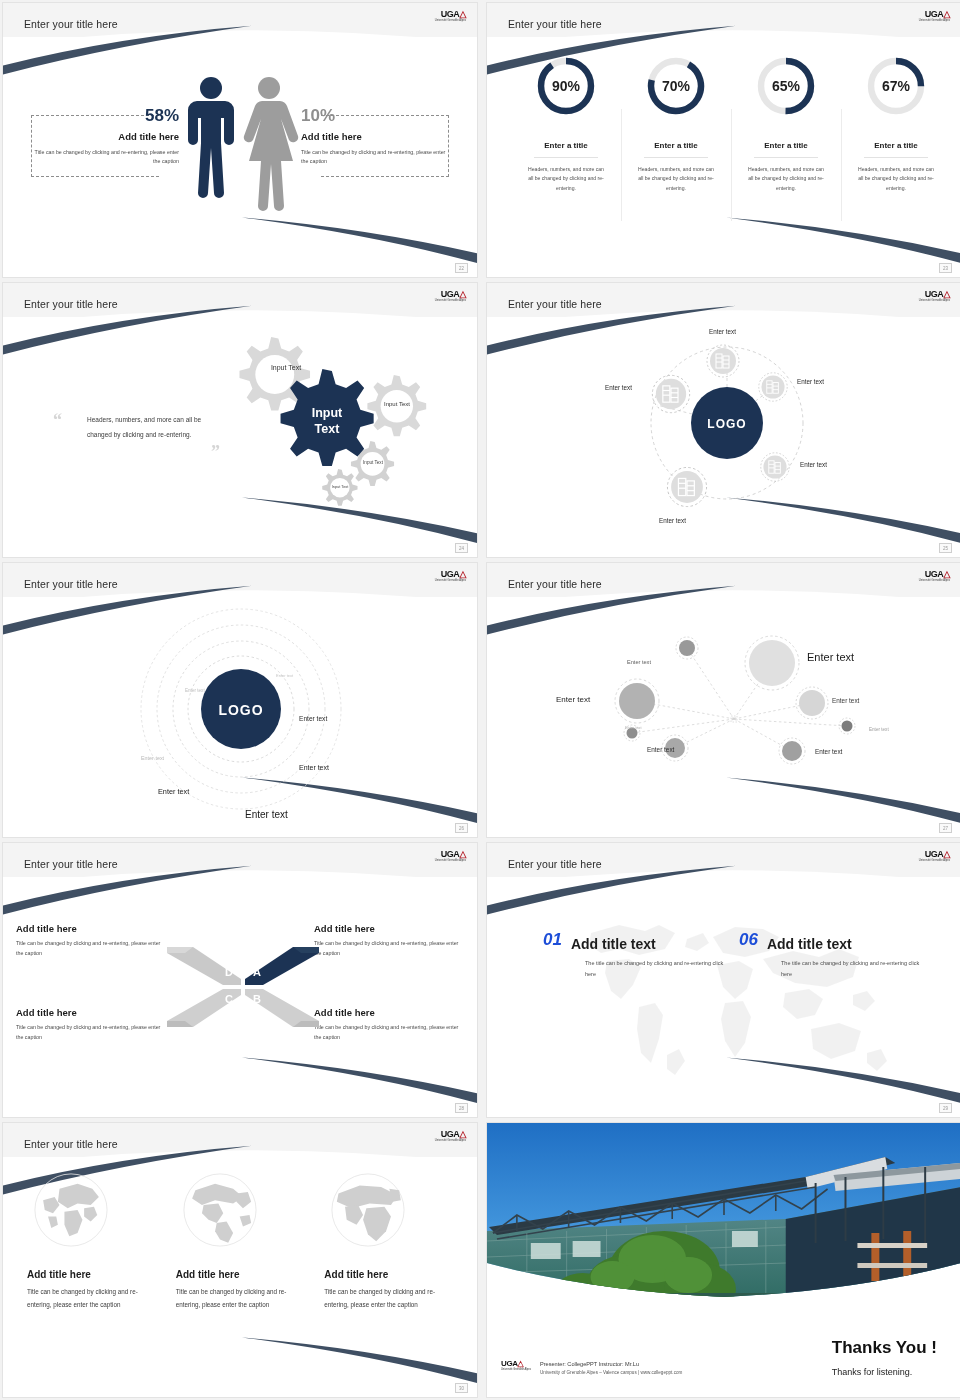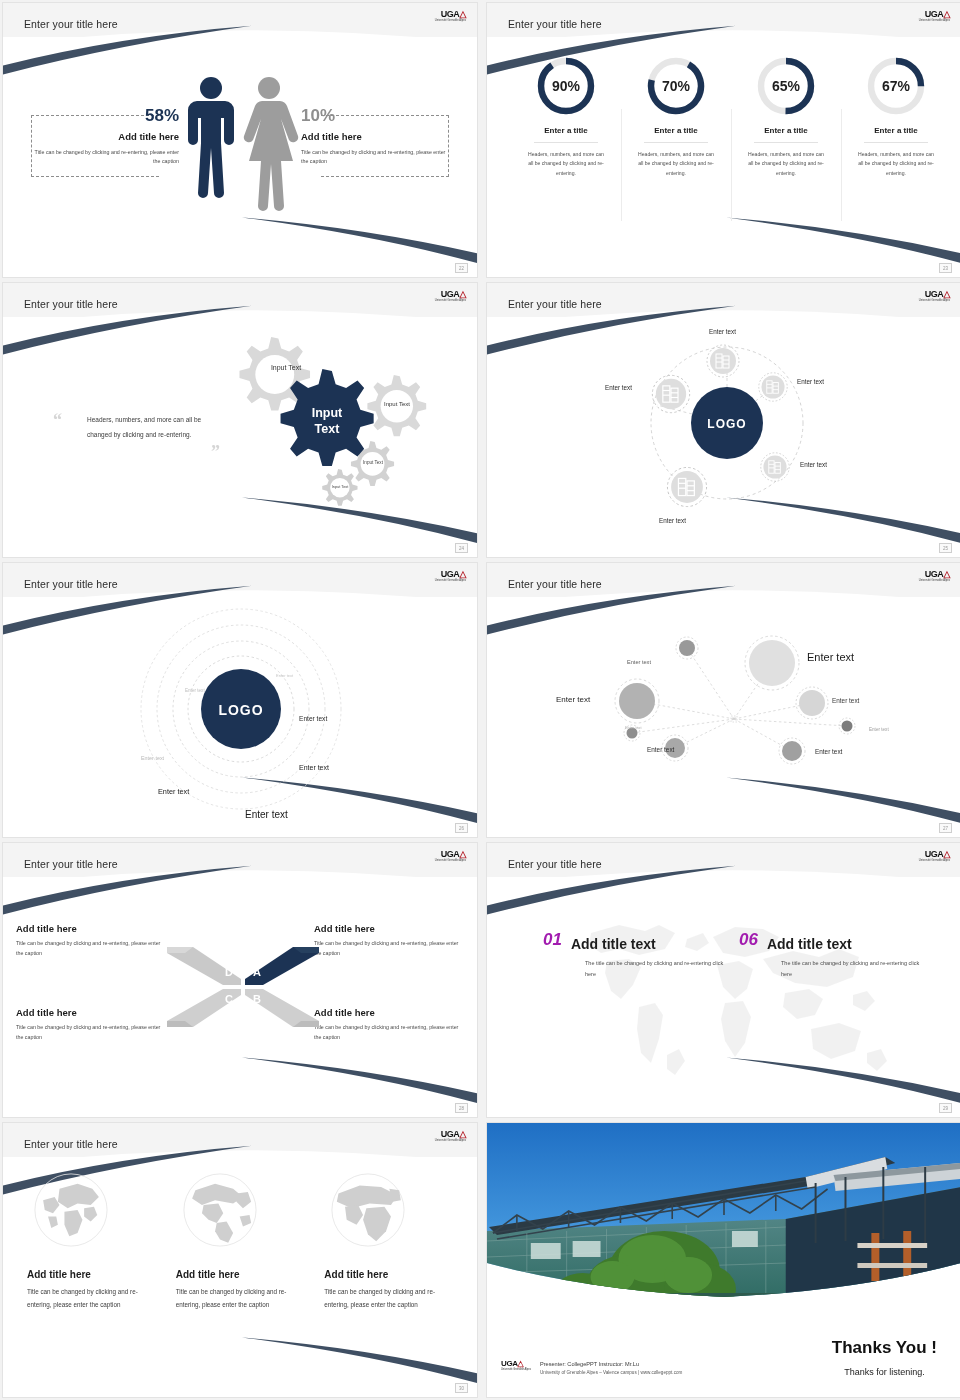--- a/index.html
+++ b/index.html
@@ -71,21 +71,21 @@
   .donut-row { position:absolute; left:24px; right:10px; top:54px; display:flex; }
   .donut-col { flex:1; text-align:center; position:relative; }
   .donut-col + .donut-col::before {
     content:""; position:absolute; left:0; top:52px; width:1px; height:112px; background:#ececec;
   }
   .donut { width:58px; height:58px; margin:0 auto; position:relative; }
   .donut .pct {
     position:absolute; inset:0; display:flex; align-items:center; justify-content:center;
     font-size:14px; font-weight:700; color:#1f1f1f;
   }
-  .d-title { margin-top:11px; font-size:8px; font-weight:700; color:#1d1d1d; }
+  .d-title { margin-top:26px; font-size:8px; font-weight:700; color:#1d1d1d; }
   .d-rule { width:64px; height:1px; background:#e2e2e2; margin:7px auto 0; }
   .d-desc { margin-top:7px; font-size:5.1px; color:#4f4f4f; line-height:1.85; padding:0 14px; }
 
   
   .quote-l { position:absolute; left:50px; top:128px; font-size:18px; color:#d5d5d5; font-family:"Liberation Serif",serif; font-weight:700; line-height:1; }
   .quote-r { position:absolute; left:208px; top:160px; font-size:18px; color:#d5d5d5; font-family:"Liberation Serif",serif; font-weight:700; line-height:1; }
   .quote-body { position:absolute; left:84px; top:130px; width:132px; font-size:6.5px; color:#3b3b3b; line-height:2.25; }
   .gearbox { position:absolute; left:216px; top:48px; width:210px; height:190px; }
 
   
@@ -103,37 +103,37 @@
   
   .q7 { position:absolute; width:150px; }
   .q7 h4 { font-size:9.5px; font-weight:700; color:#1d1d1d; }
   .q7 p { font-size:5.3px; color:#4a4a4a; line-height:1.85; margin-top:5px; }
   .q7.tl { left:13px; top:80px; } .q7.tr { right:13px; top:80px; }
   .q7.bl { left:13px; top:164px; } .q7.br { right:13px; top:164px; }
   .xdia { position:absolute; left:162px; top:88px; width:156px; height:112px; }
 
   
   .m8 { position:absolute; top:88px; width:190px; }
-  .m8 .num { font-size:17px; font-weight:700; font-style:italic; color:#a21caf; line-height:1; float:left; margin-right:9px; }
+  .m8 .num { font-size:17px; font-weight:700; font-style:italic; color:#1d4ed8; line-height:1; float:left; margin-right:9px; }
   .m8 h4 { font-size:14px; font-weight:700; color:#1d1d1d; padding-top:5px; }
   .m8 p { font-size:5.5px; color:#4d4d4d; line-height:1.95; margin-top:6px; margin-left:42px; }
   .worldmap { position:absolute; left:80px; top:60px; width:330px; height:186px; opacity:.5; }
 
   
   .g9row { position:absolute; left:14px; right:14px; top:46px; display:flex; }
   .g9col { flex:1; padding:0 10px; }
   .g9col .globe { width:82px; height:82px; margin:0 0 0 3px; }
   .g9col h4 { font-size:10px; font-weight:700; color:#1d1d1d; margin-top:14px; }
   .g9col p { font-size:6.3px; color:#3c3c3c; line-height:2.05; margin-top:6px; }
 
   
   .photo { position:absolute; left:0; right:0; top:0; height:178px; overflow:hidden; }
   .photo svg { width:100%; height:100%; display:block; }
   .thanks {
-    position:absolute; right:24px; bottom:20px; text-align:center;
+    position:absolute; right:24px; bottom:20px; text-align:left;
   }
   .thanks .t1 { font-size:17px; font-weight:700; color:#111; line-height:1.1; }
   .thanks .t2 { font-size:9px; color:#222; margin-top:9px; }
   .foot { position:absolute; left:14px; bottom:22px; display:flex; align-items:flex-start; }
   .foot .fuga { margin-right:9px; text-align:left; line-height:1; }
   .foot .fuga .u1 { font-size:8px; font-weight:700; color:#111; letter-spacing:-.4px; }
   .foot .fuga .u1 .tri { color:#b5232d; }
   .foot .fuga .u2 { font-size:2.6px; color:#333; margin-top:1px; }
   .foot .ftxt { padding-top:1px; }
   .foot .f1 { font-size:5.6px; color:#3a3a3a; }

